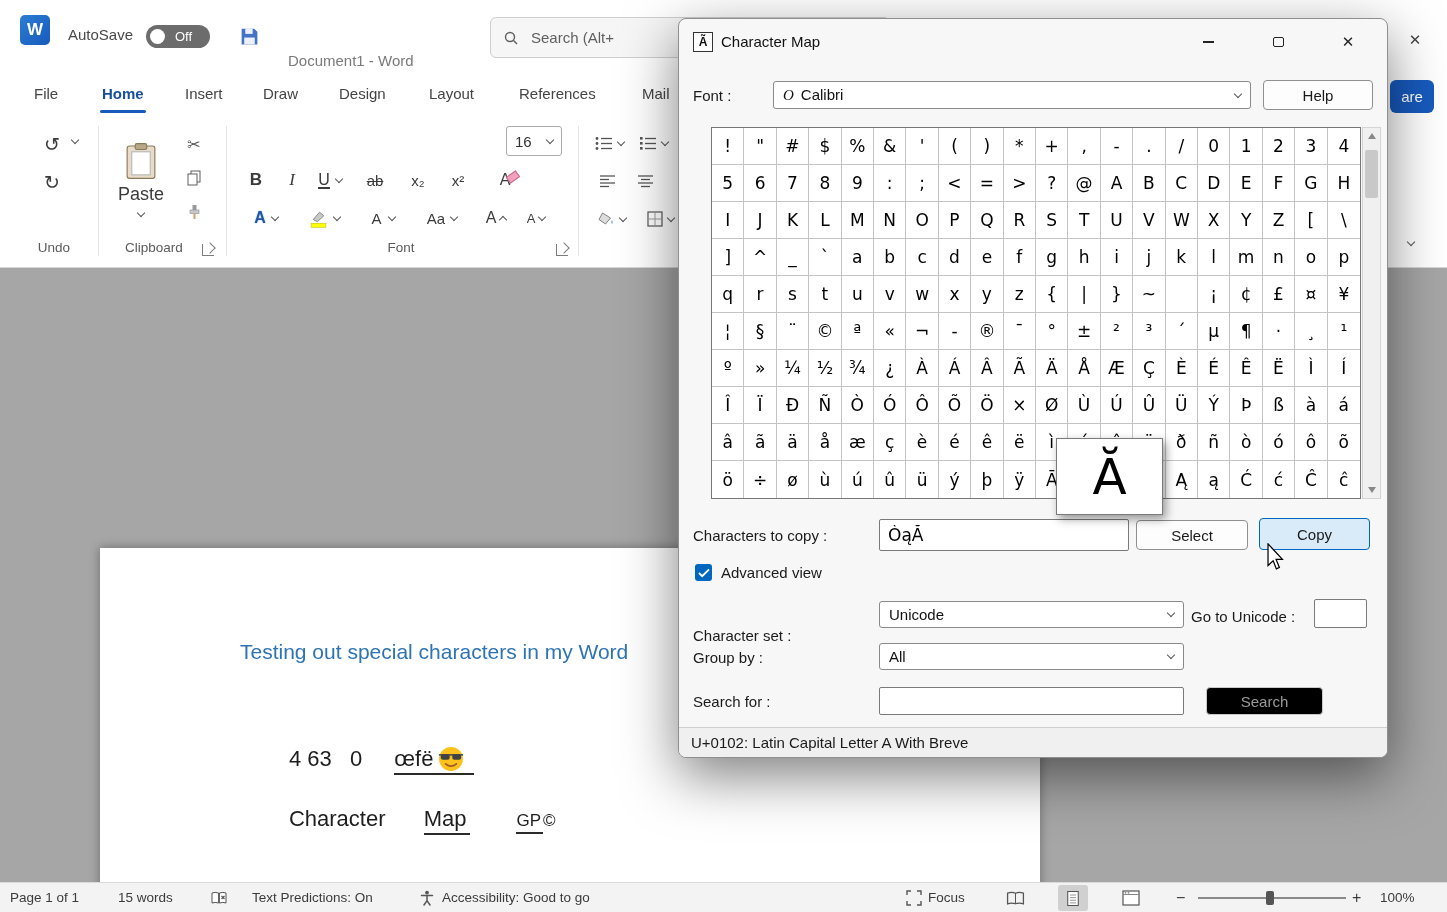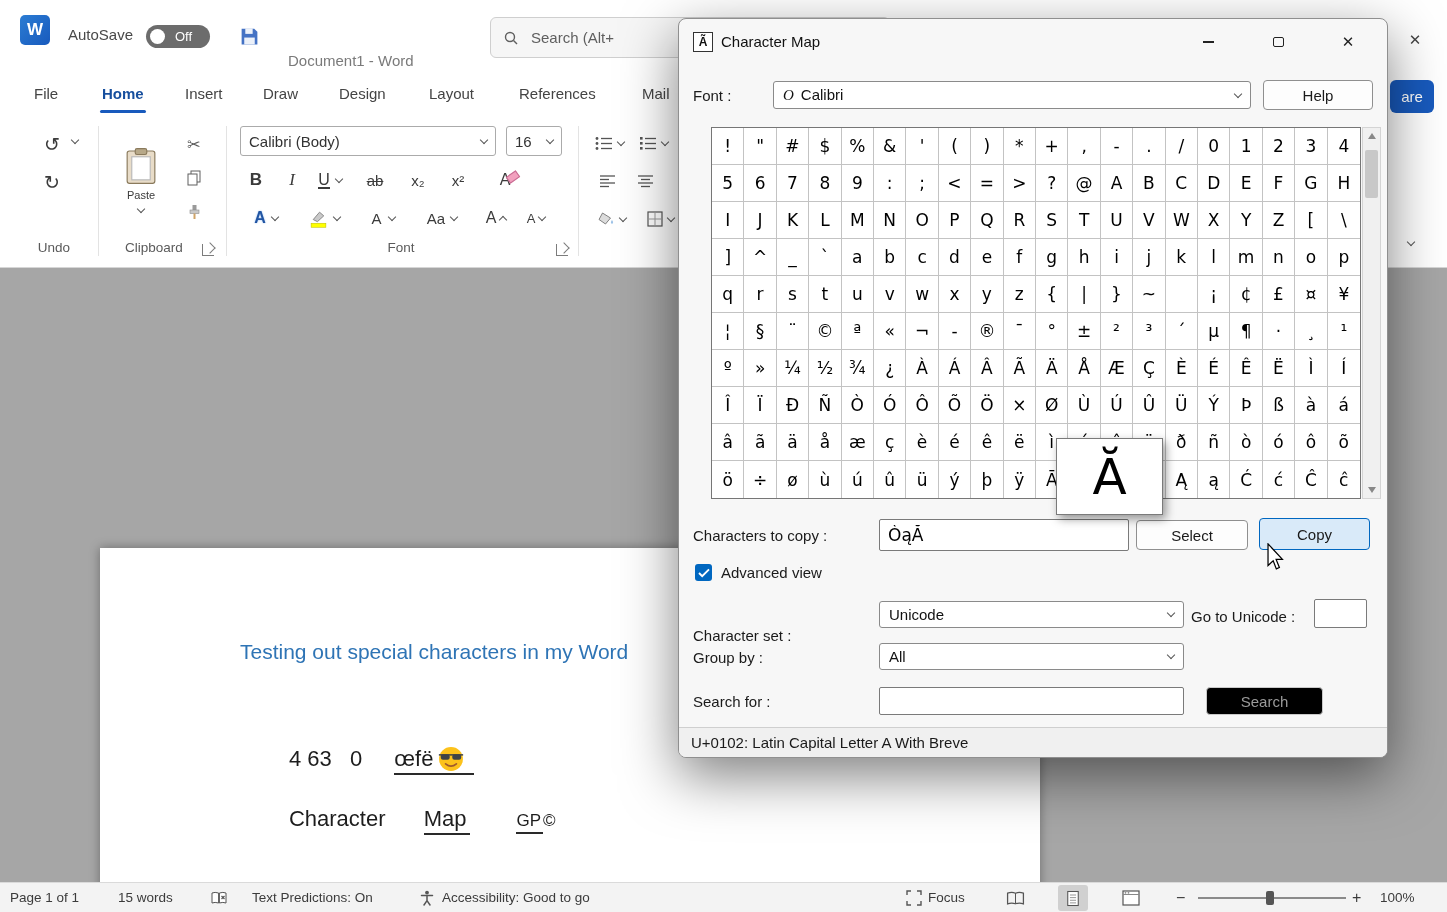--- a/index.html
+++ b/index.html
@@ -169,45 +169,41 @@
     <div class="rbtn glyph-dejavu" style="left:36px;top:48px;width:32px;height:32px;font-size:19px">↻</div>
     <div class="glabel" style="left:18px;top:122px;width:72px">Undo</div>
     <div class="vsep" style="left:98px;top:8px;height:130px"></div>
 
     <div class="rbtn" style="left:112px;top:6px;width:58px;height:110px;flex-direction:column">
       <svg width="30" height="38" viewBox="0 0 26 32">
         <rect x="1" y="3" width="24" height="28" rx="2" fill="#e8dcc8" stroke="#8a7a5c"></rect>
         <rect x="8" y="1" width="10" height="5" rx="1.5" fill="#b7a888" stroke="#8a7a5c"></rect>
         <rect x="5" y="8" width="16" height="20" fill="#ffffff" stroke="#b9b9b9"></rect>
       </svg>
-      <span style="font-size:11px;margin-top:4px">Paste</span>
+      <span style="font-size:18px;margin-top:4px">Paste</span>
       <span class="chev" style="margin-top:5px"></span>
     </div>
     <div class="rbtn glyph-dejavu" style="left:178px;top:12px;width:32px;height:28px;font-size:16px;color:#5a5a5a">✂</div>
     <div class="rbtn" style="left:178px;top:46px;width:32px;height:28px">
       <svg width="16" height="16" viewBox="0 0 16 16">
         <rect x="5" y="1" width="9" height="11" fill="#fff" stroke="#5f5f5f"></rect>
         <rect x="2" y="4" width="9" height="11" fill="#fff" stroke="#5f5f5f"></rect>
       </svg>
     </div>
     <div class="rbtn" style="left:178px;top:80px;width:32px;height:28px">
       <svg width="15" height="16" viewBox="0 0 15 16">
         <rect x="5.5" y="1" width="4" height="5" fill="#9a9a9a"></rect>
         <rect x="3" y="6" width="9" height="3.5" fill="#c9c9c9" stroke="#8d8d8d" stroke-width=".6"></rect>
         <rect x="6.5" y="9.5" width="2" height="5.5" fill="#cfa468"></rect>
       </svg>
     </div>
     <div class="glabel" style="left:104px;top:122px;width:100px">Clipboard</div>
     <div class="launcher" style="left:202px;top:126px"></div>
     <div class="vsep" style="left:226px;top:8px;height:130px"></div>
 
-    <div class="combo" style="left:240px;top:8px;width:256px;height:30px">
-      <span>Calibri (Body)</span>
-      <span class="chev"></span>
-    </div>
     <div class="combo" style="left:506px;top:8px;width:56px;height:30px">
       <span>16</span>
       <span class="chev"></span>
     </div>
 
     <div class="rbtn" style="left:240px;top:46px;width:32px;height:32px;font-weight:bold;font-size:17px">B</div>
     <div class="rbtn" style="left:278px;top:46px;width:28px;height:32px;font-style:italic;font-family:'Liberation Serif',serif;font-size:17px">I</div>
     <div class="rbtn" style="left:310px;top:46px;width:40px;height:32px;gap:6px">
       <span class="ubtn">U</span>
       <span class="chev"></span>

